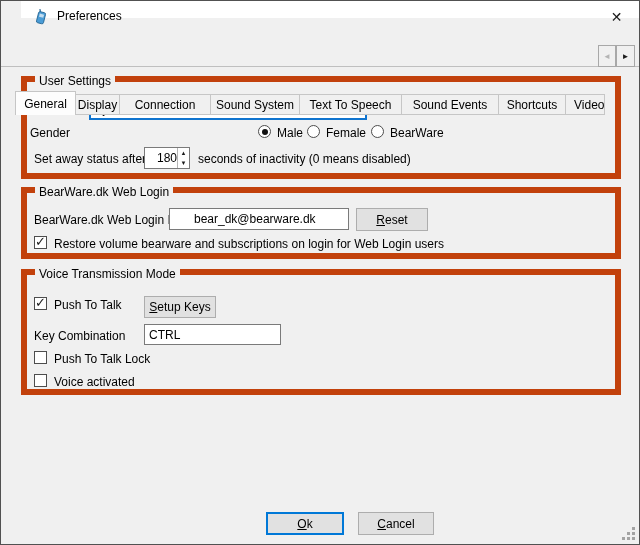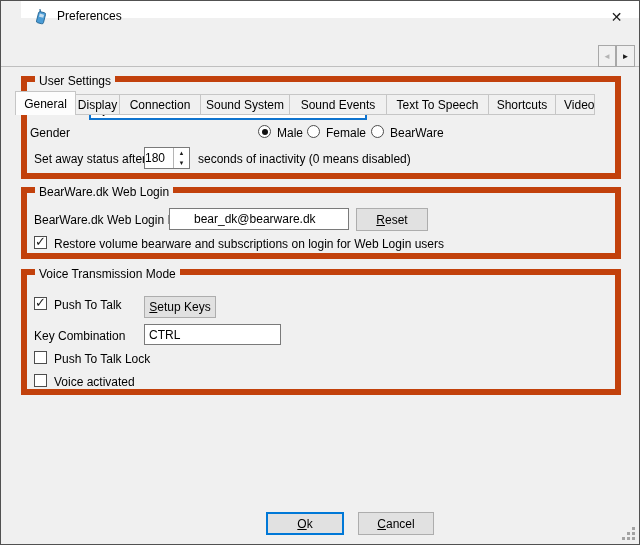--- a/index.html
+++ b/index.html
@@ -36,21 +36,21 @@
     display:flex;align-items:center;justify-content:center;font-size:12px;white-space:nowrap;}
   .btn.default{border:2px solid #0078d7;}
   .mn{text-decoration:underline;}
   .checkbox{position:absolute;width:13px;height:13px;background:#fff;border:1px solid #4d4d4d;}
   .checkbox .mark{position:absolute;left:0px;top:-3px;font-size:13px;font-weight:bold;color:#1a1a1a;display:none;}
   .checkbox.checked .mark{display:block;}
   .radio{position:absolute;width:13px;height:13px;border:1px solid #4d4d4d;border-radius:50%;background:#fff;}
   .radio.sel::after{content:"";position:absolute;left:2.5px;top:2.5px;width:6px;height:6px;border-radius:50%;background:#111;}
   
   .spin{position:absolute;background:#fff;border:1px solid #7a7a7a;display:flex;}
-  .spin .val{flex:1;padding-left:0;display:flex;align-items:center;}
+  .spin .val{flex:1;padding-left:12px;display:flex;align-items:center;}
   .spin .arrows{width:16px;border-left:1px solid #b5b5b5;display:flex;flex-direction:column;}
   .spin .arrows div{flex:1;display:flex;align-items:center;justify-content:center;font-size:6px;color:#1a1a1a;}
   
   .grip{position:absolute;right:4px;bottom:4px;width:16px;height:16px;}
   .grip i{position:absolute;width:3px;height:3px;background:#a3a3a3;}
 </style>
 </head>
 <body>
 
 <div class="win">
@@ -64,24 +64,24 @@
       </g>
     </svg>
     <span class="title-text">Preferences</span>
     <div class="close-btn">✕</div>
   </div>
 
   <div class="tab-line"></div>
   <div class="tabbar">
     <div class="tab sel" style="width:61px">General</div>
     <div class="tab" style="width:45px">Display</div>
-    <div class="tab" style="width:82px">Connection</div>
+    <div class="tab" style="width:92px">Connection</div>
     <div class="tab" style="width:90px">Sound System</div>
+    <div class="tab" style="width:103px">Text To Speech</div>
     <div class="tab" style="width:98px">Sound Events</div>
-    <div class="tab" style="width:103px">Text To Speech</div>
     <div class="tab" style="width:68px">Shortcuts</div>
     <div class="tab" style="width:40px;justify-content:flex-start;padding-left:8px">Video</div>
   </div>
   <div class="tab-scroll" style="left:597px;width:18px;color:#b4b4b4">◄</div>
   <div class="tab-scroll" style="left:615px;width:19px;color:#1a1a1a">►</div>
 
   <div class="group" style="top:75px;height:103px;">
     <span class="legend">User Settings</span>
   </div>
   <span class="lbl" style="left:33px;top:101px;">Nickname</span>

